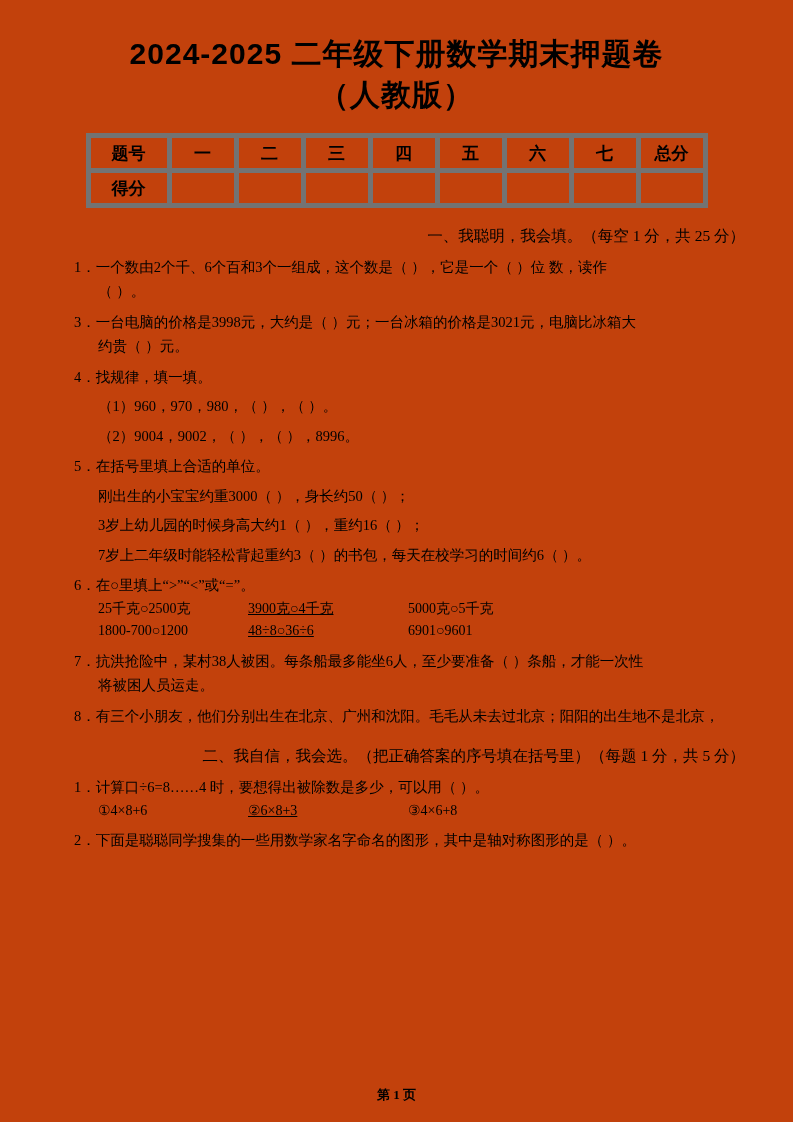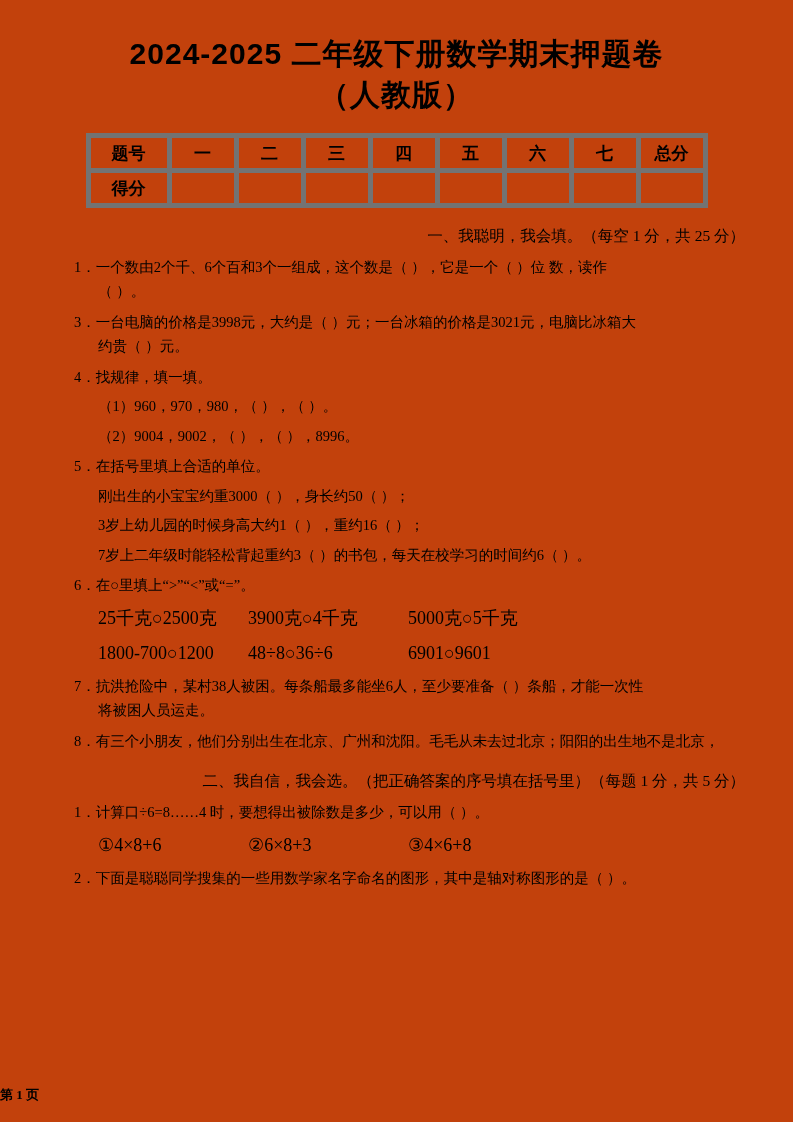--- a/index.html
+++ b/index.html
@@ -86,33 +86,33 @@
   }
   .cont {
     font-size: 14.5px;
     line-height: 1.62;
     margin: 1px 0 0 0;
     padding-left: 50px;
   }
   .row-flex {
     display: flex;
     padding-left: 50px;
-    font-size: 18px;
-    line-height: 1.62;
-    margin-top: 6px;
+    font-size: 14px;
+    line-height: 1.62;
   }
   .row-flex .cell1 { width: 150px; }
-  .row-flex .cell2 { width: 160px; }
+  .row-flex .cell2 { width: 160px; text-decoration: underline; }
   .row-flex .cell3 { width: 160px; }
 
   .footer {
     position: absolute;
     left: 0;
     right: 0;
     bottom: 18px;
+    text-align: center;
     font-size: 13px;
     font-family: "Liberation Serif", serif;
     font-weight: bold;
   }
 </style>
 </head>
 <body>
 
 <div class="page">
 

